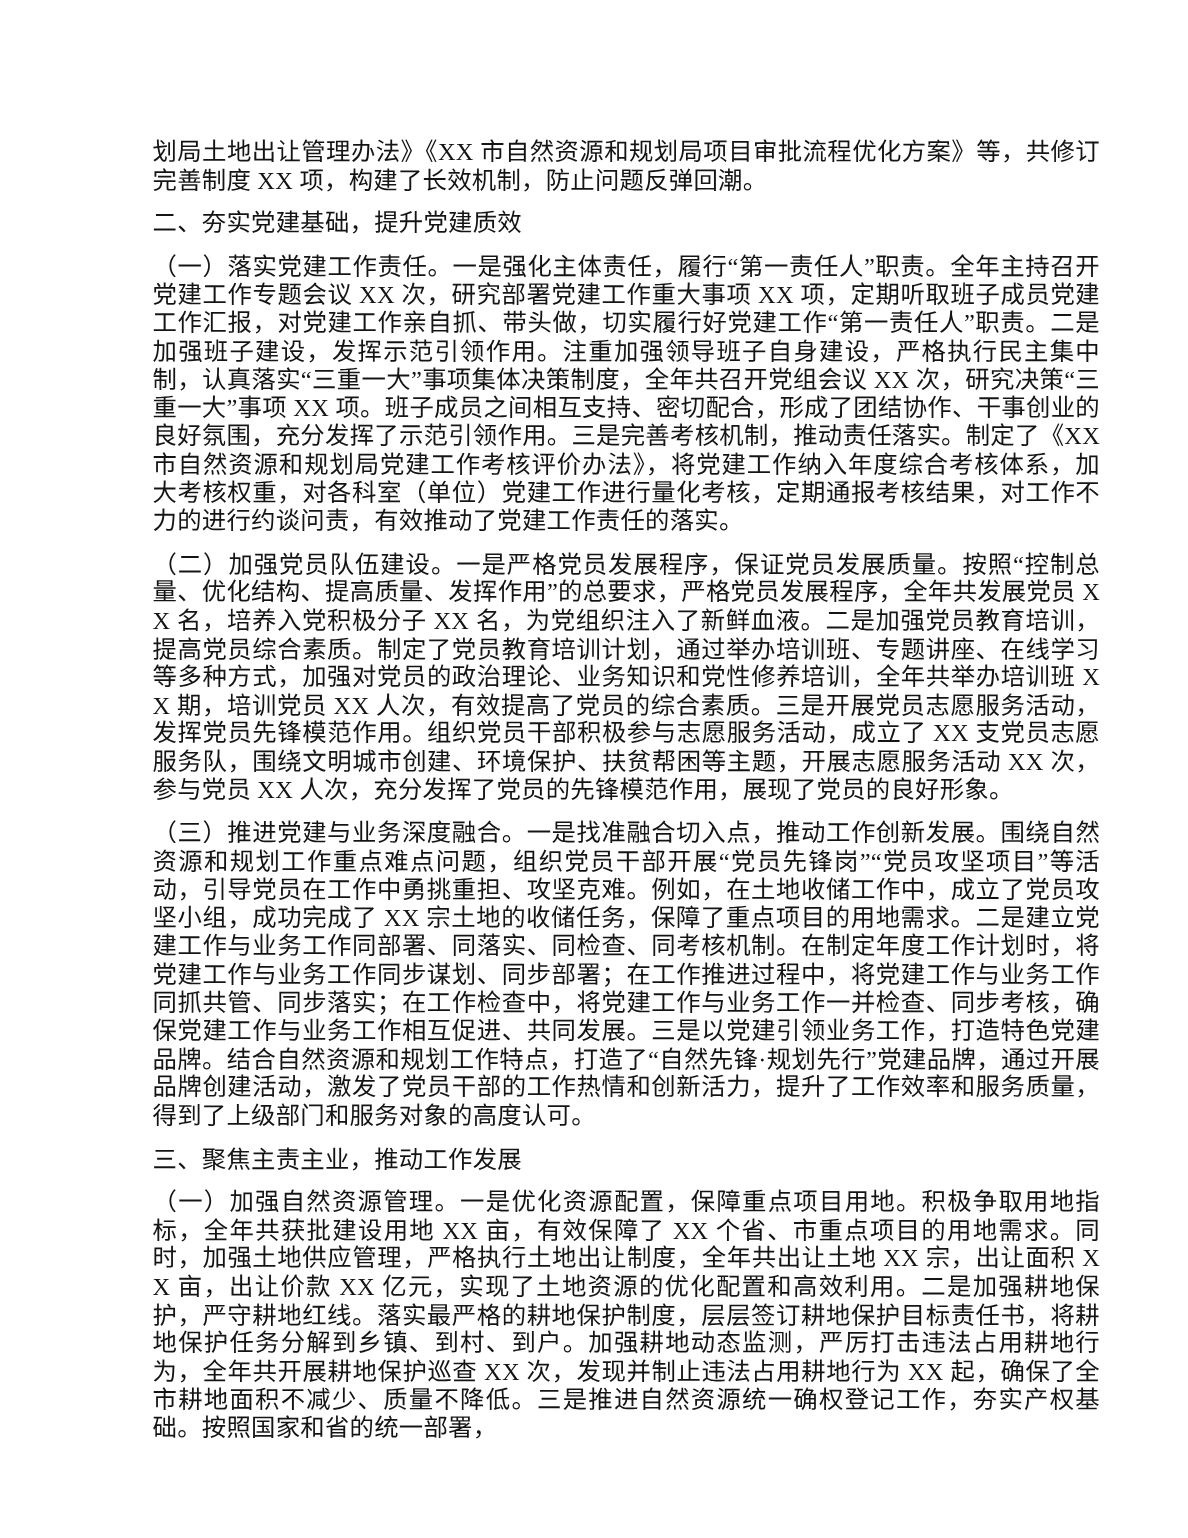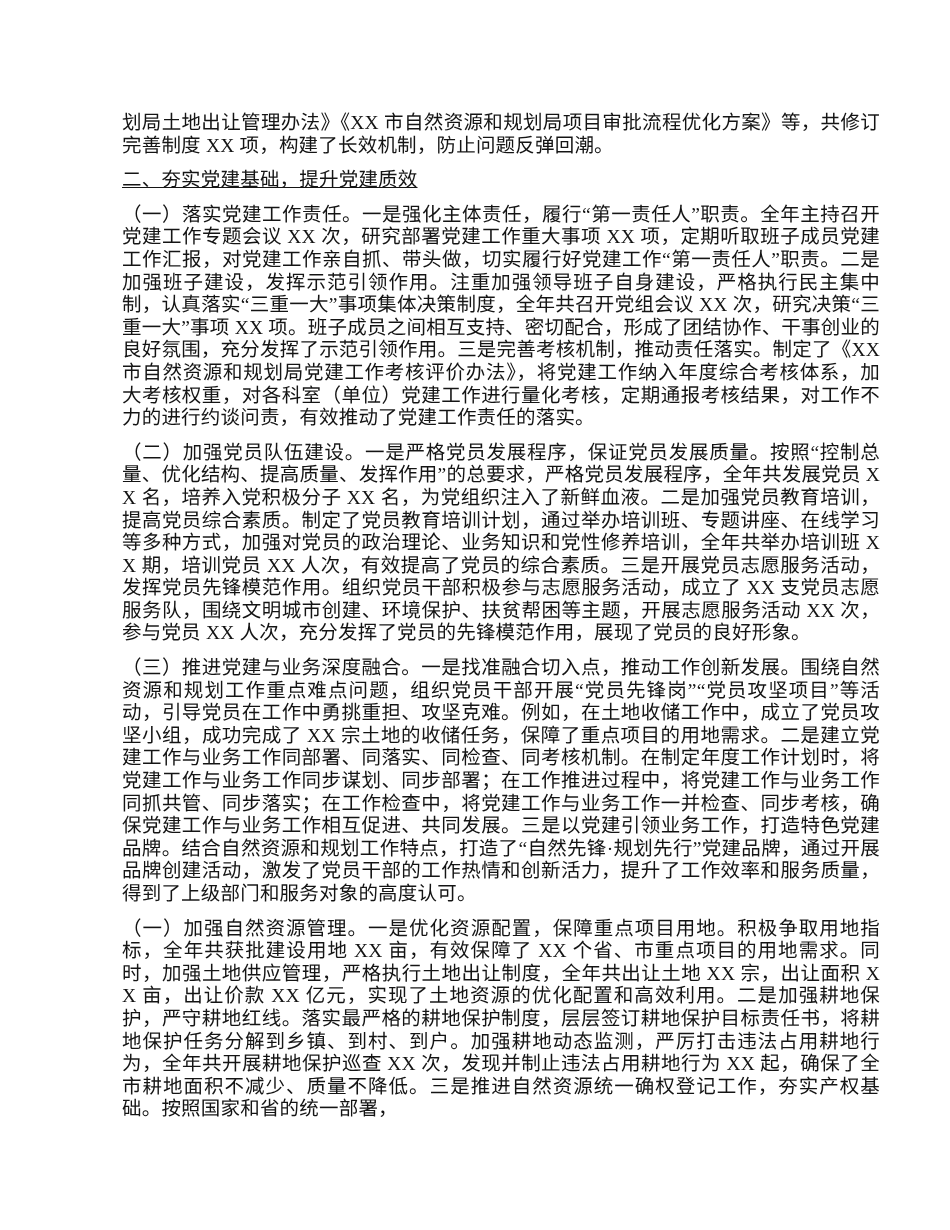--- a/index.html
+++ b/index.html
@@ -32,31 +32,31 @@
     color: #141414;
     text-align: justify;
     letter-spacing: 0.2px;
   }
   .para {
     margin: 0 0 12px 0;
     word-break: break-all;
   }
   .para.heading {
     margin: 0 0 12px 0;
-    text-decoration: underline;
   }
   .b {
     font-weight: normal;
   }
 </style>
 </head>
 <body>
 
 <div class="page">
   <div class="doc" id="doc">
       <p class="para body"><span>划局土地出让管理办法》《XX 市自然资源和规划局项目审批流程优化方案》等，共修订完善制度 XX 项，构建了长效机制，防止问题反弹回潮。</span></p>
       <p class="para heading"><span>二、夯实党建基础，提升党建质效</span></p>
       <p class="para body"><span>（一）落实党建工作责任。</span><span class="b">一是</span><span>强化主体责任，履行“第一责任人”职责。全年主持召开党建工作专题会议 XX 次，研究部署党建工作重大事项 XX 项，定期听取班子成员党建工作汇报，对党建工作亲自抓、带头做，切实履行好党建工作“第一责任人”职责。</span><span class="b">二是</span><span>加强班子建设，发挥示范引领作用。注重加强领导班子自身建设，严格执行民主集中制，认真落实“三重一大”事项集体决策制度，全年共召开党组会议 XX 次，研究决策“三重一大”事项 XX 项。班子成员之间相互支持、密切配合，形成了团结协作、干事创业的良好氛围，充分发挥了示范引领作用。</span><span class="b">三是</span><span>完善考核机制，推动责任落实。制定了《XX 市自然资源和规划局党建工作考核评价办法》，将党建工作纳入年度综合考核体系，加大考核权重，对各科室（单位）党建工作进行量化考核，定期通报考核结果，对工作不力的进行约谈问责，有效推动了党建工作责任的落实。</span></p>
       <p class="para body"><span>（二）加强党员队伍建设。</span><span class="b">一是</span><span>严格党员发展程序，保证党员发展质量。按照“控制总量、优化结构、提高质量、发挥作用”的总要求，严格党员发展程序，全年共发展党员 XX 名，培养入党积极分子 XX 名，为党组织注入了新鲜血液。</span><span class="b">二是</span><span>加强党员教育培训，提高党员综合素质。制定了党员教育培训计划，通过举办培训班、专题讲座、在线学习等多种方式，加强对党员的政治理论、业务知识和党性修养培训，全年共举办培训班 XX 期，培训党员 XX 人次，有效提高了党员的综合素质。</span><span class="b">三是</span><span>开展党员志愿服务活动，发挥党员先锋模范作用。组织党员干部积极参与志愿服务活动，成立了 XX 支党员志愿服务队，围绕文明城市创建、环境保护、扶贫帮困等主题，开展志愿服务活动 XX 次，参与党员 XX 人次，充分发挥了党员的先锋模范作用，展现了党员的良好形象。</span></p>
       <p class="para body"><span>（三）推进党建与业务深度融合。</span><span class="b">一是</span><span>找准融合切入点，推动工作创新发展。围绕自然资源和规划工作重点难点问题，组织党员干部开展“党员先锋岗”“党员攻坚项目”等活动，引导党员在工作中勇挑重担、攻坚克难。例如，在土地收储工作中，成立了党员攻坚小组，成功完成了 XX 宗土地的收储任务，保障了重点项目的用地需求。</span><span class="b">二是</span><span>建立党建工作与业务工作同部署、同落实、同检查、同考核机制。在制定年度工作计划时，将党建工作与业务工作同步谋划、同步部署；在工作推进过程中，将党建工作与业务工作同抓共管、同步落实；在工作检查中，将党建工作与业务工作一并检查、同步考核，确保党建工作与业务工作相互促进、共同发展。</span><span class="b">三是</span><span>以党建引领业务工作，打造特色党建品牌。结合自然资源和规划工作特点，打造了“自然先锋·规划先行”党建品牌，通过开展品牌创建活动，激发了党员干部的工作热情和创新活力，提升了工作效率和服务质量，得到了上级部门和服务对象的高度认可。</span></p>
+      <p class="para heading"><span>三、聚焦主责主业，推动工作发展</span></p>
       <p class="para body"><span>（一）加强自然资源管理。</span><span class="b">一是</span><span>优化资源配置，保障重点项目用地。积极争取用地指标，全年共获批建设用地 XX 亩，有效保障了 XX 个省、市重点项目的用地需求。同时，加强土地供应管理，严格执行土地出让制度，全年共出让土地 XX 宗，出让面积 XX 亩，出让价款 XX 亿元，实现了土地资源的优化配置和高效利用。</span><span class="b">二是</span><span>加强耕地保护，严守耕地红线。落实最严格的耕地保护制度，层层签订耕地保护目标责任书，将耕地保护任务分解到乡镇、到村、到户。加强耕地动态监测，严厉打击违法占用耕地行为，全年共开展耕地保护巡查 XX 次，发现并制止违法占用耕地行为 XX 起，确保了全市耕地面积不减少、质量不降低。</span><span class="b">三是</span><span>推进自然资源统一确权登记工作，夯实产权基础。按照国家和省的统一部署，</span></p>
     </div>
 </div>
 
 </body></html>

